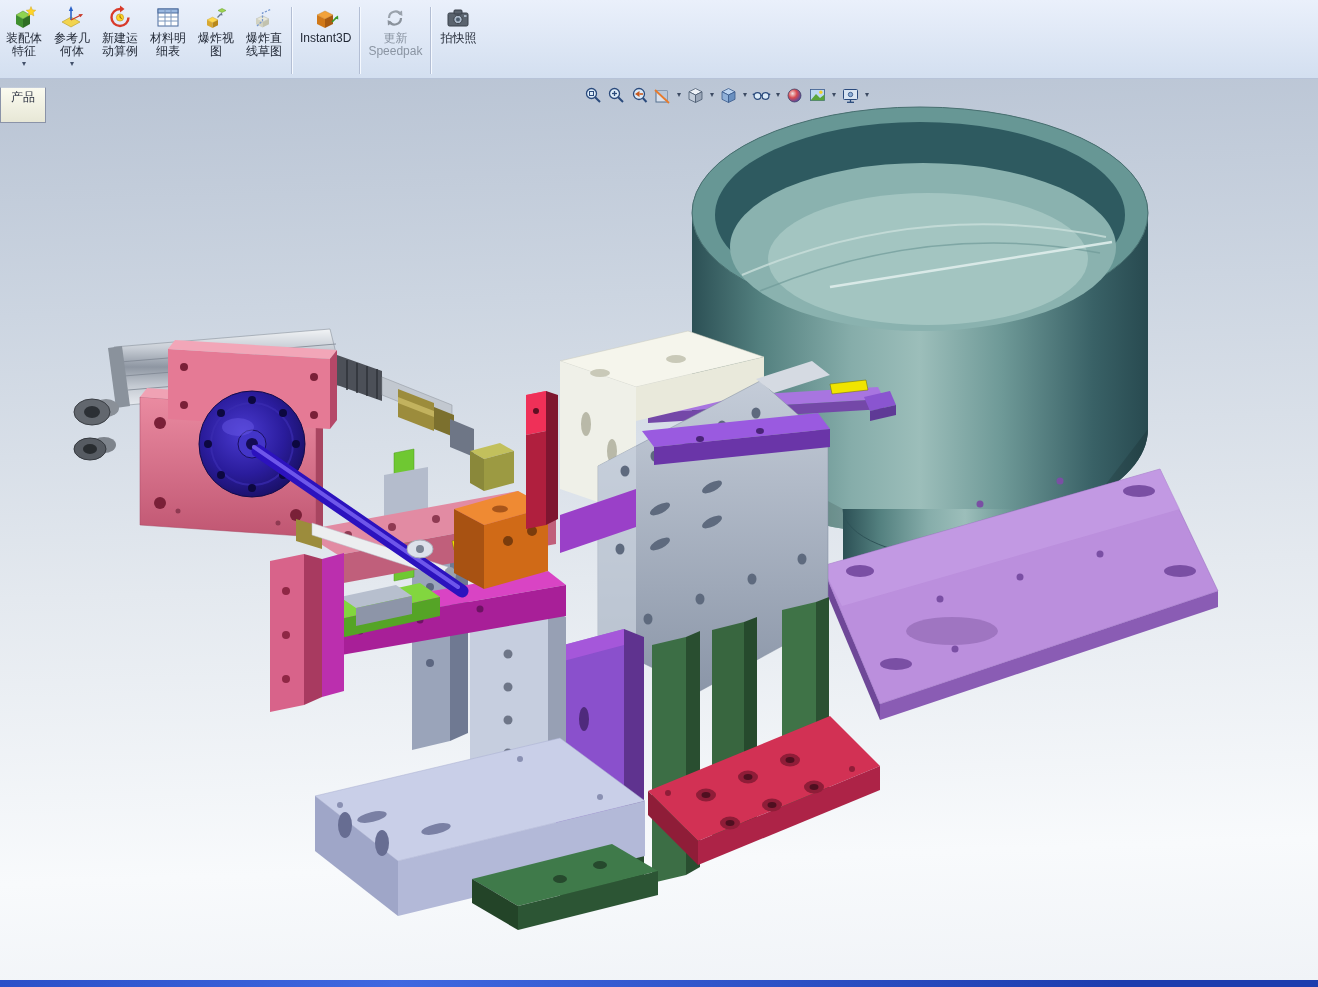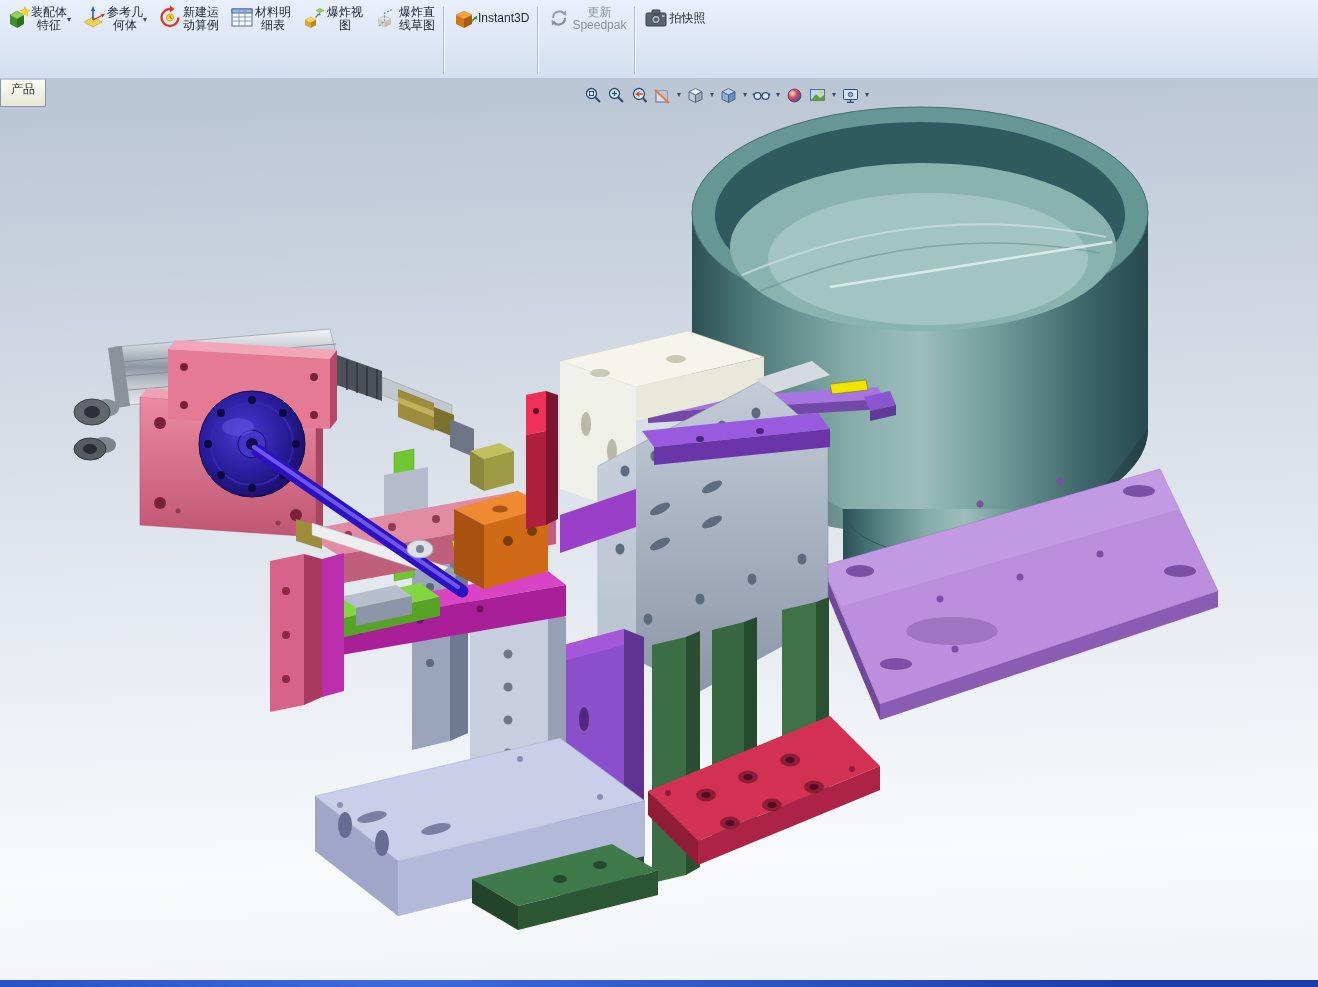--- a/index.html
+++ b/index.html
@@ -2,32 +2,32 @@
 <html><head>
 <meta charset="utf-8">
 <style>
   *{margin:0;padding:0;box-sizing:border-box}
   html,body{width:1318px;height:987px;overflow:hidden;font-family:"Liberation Sans",sans-serif}
   .app{width:1318px;height:987px;display:flex;flex-direction:column;background:#dfe7f4}
 
   
   .toolbar{height:79px;background:linear-gradient(#eaf0fb,#d3dff0);border-bottom:1px solid #b7c3d8;
            display:flex;align-items:flex-start;padding:3px 2px 0 0}
-  .tb-btn{display:flex;flex-direction:row;align-items:center;padding:2px 5px 0;min-width:48px;cursor:default;border-radius:2px}
+  .tb-btn{display:flex;flex-direction:column;align-items:center;padding:2px 5px 0;min-width:48px;cursor:default;border-radius:2px}
   .tb-icon{width:26px;height:26px;margin-bottom:1px;flex:0 0 auto}
   .tb-icon svg{width:26px;height:26px;display:block}
   .tb-label{font-size:12px;line-height:13px;color:#1f2633;text-align:center;white-space:pre-line}
   .tb-label.disabled{color:#8a94a2}
   .tb-caret{font-size:8px;line-height:9px;color:#42506a;margin-top:1px}
   .tb-sep{width:1px;align-self:stretch;margin:4px 3px;background:#b3bed4;box-shadow:1px 0 0 #f5f9ff}
 
   
   .viewport{position:relative;flex:1;overflow:hidden;
     background:linear-gradient(178deg,#b9c4d4 0%,#ccd5e1 25%,#e4e9ef 55%,#f8fafc 85%,#f0f3f7 100%)}
-  .doc-tab{position:absolute;left:0;top:0;height:28px;padding:1px 10px 0;z-index:6;
+  .doc-tab{position:absolute;left:0;top:8px;height:36px;padding:1px 10px 0;z-index:6;
     background:linear-gradient(#fbfbf0,#e7e7d6);border:1px solid #8a93a8;border-top-color:#c3ccda;
     font-size:12px;color:#2a3040}
   .headsup{position:absolute;left:583px;top:5px;display:flex;align-items:center;gap:2px;z-index:6}
   .hu-btn{height:22px;display:flex;align-items:center;justify-content:center;padding:0 1px;border-radius:2px}
   .hu-btn svg{width:19px;height:19px;display:block}
   .hu-caret{font-size:8px;color:#3c4a62;width:8px;text-align:center;line-height:22px}
   .model-svg{position:absolute;inset:0;width:100%;height:100%}
 
   
   .taskbar{height:7px;background:linear-gradient(90deg,#2a50c8,#3f68e0 30%,#1d3dae 85%)}

